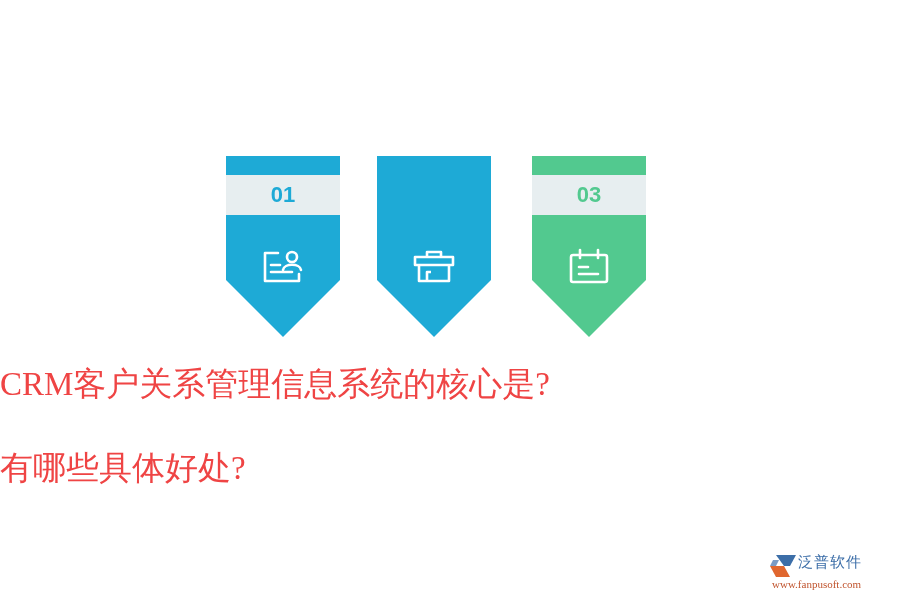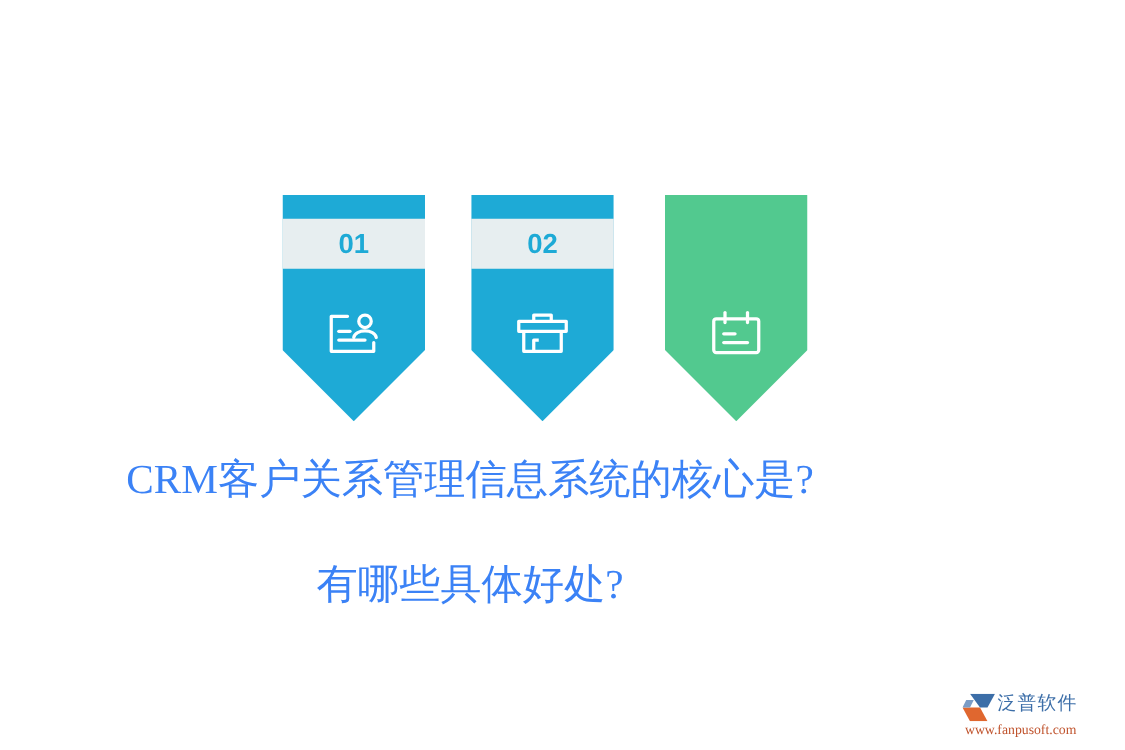--- a/index.html
+++ b/index.html
@@ -2,21 +2,21 @@
 <html><head>
 <meta charset="utf-8">
 <style>
   html,body{margin:0;padding:0;}
   body{width:900px;height:600px;background:#ffffff;position:relative;overflow:hidden;font-family:"Liberation Sans",sans-serif;}
   .card{position:absolute;top:156px;width:114px;height:181px;}
   .card svg.shape{position:absolute;left:0;top:0;}
   .band{position:absolute;left:0;top:19px;width:114px;height:40px;background:#e7eef0;display:flex;align-items:center;justify-content:center;}
   .num{font-family:"Liberation Sans",sans-serif;font-weight:bold;font-size:22px;}
   .icon{position:absolute;left:36px;top:92px;width:42px;height:36px;}
-  .title{position:absolute;left:0;width:752px;text-align:center;font-family:"Liberation Serif","DejaVu Serif",serif;font-size:33px;color:#3b82f6;line-height:40px;}
+  .title{position:absolute;left:0;width:752px;text-align:left;font-family:"Liberation Serif","DejaVu Serif",serif;font-size:33px;color:#ef4444;line-height:40px;}
   .logo{position:absolute;left:768px;top:553px;width:125px;height:40px;}
   .logo-name{position:absolute;left:30px;top:0;font-family:Liberation Serif, serif;font-size:15px;color:#3c6ea8;letter-spacing:1px;}
   .logo-url{position:absolute;left:4px;top:25px;font-family:"Liberation Serif",serif;font-size:11px;color:#c0542e;text-align:right;}
 </style>
 </head>
 <body>
 
 <div class="card" style="left:226px;padding-left:10px;">
   <svg class="shape" width="114" height="181" viewBox="0 0 114 181">
     <polygon points="0,0 114,0 114,124 57,181 0,124" fill="#1eaad6"></polygon>
@@ -32,37 +32,37 @@
       <circle cx="30" cy="9" r="5"></circle>
       <path d="M21 22 C22 15 38 15 39 22"></path>
     </g>
   </svg>
 </div>
 
 <div class="card" style="left:377px;">
   <svg class="shape" width="114" height="181" viewBox="0 0 114 181">
     <polygon points="0,0 114,0 114,124 57,181 0,124" fill="#1eaad6"></polygon>
   </svg>
-  <div class="band">
-    <span class="num" style="color:#1eaad6;">02</span>
-  </div>
   <svg class="icon" viewBox="0 0 42 36">
     <g fill="none" stroke="#fff" stroke-width="2.6" stroke-linejoin="round">
       <path d="M14 9 V4 H28 V9"></path>
       <rect x="2" y="9" width="38" height="8"></rect>
       <path d="M6 17 V33 H36 V17"></path>
       <path d="M14 33 V24 H18"></path>
     </g>
   </svg>
 </div>
 
 <div class="card" style="left:532px;">
   <svg class="shape" width="114" height="181" viewBox="0 0 114 181">
     <polygon points="0,0 114,0 114,124 57,181 0,124" fill="#52c98f"></polygon>
   </svg>
+  <div class="band">
+    <span class="num" style="color:#52c98f;">03</span>
+  </div>
   <svg class="icon" viewBox="0 0 42 36">
     <g fill="none" stroke="#fff" stroke-width="2.6" stroke-linecap="round" stroke-linejoin="round">
       <rect x="3" y="7" width="36" height="27" rx="2"></rect>
       <line x1="12" y1="2" x2="12" y2="10"></line>
       <line x1="30" y1="2" x2="30" y2="10"></line>
       <line x1="11" y1="19" x2="20" y2="19"></line>
       <line x1="11" y1="26" x2="30" y2="26"></line>
     </g>
   </svg>
 </div>

